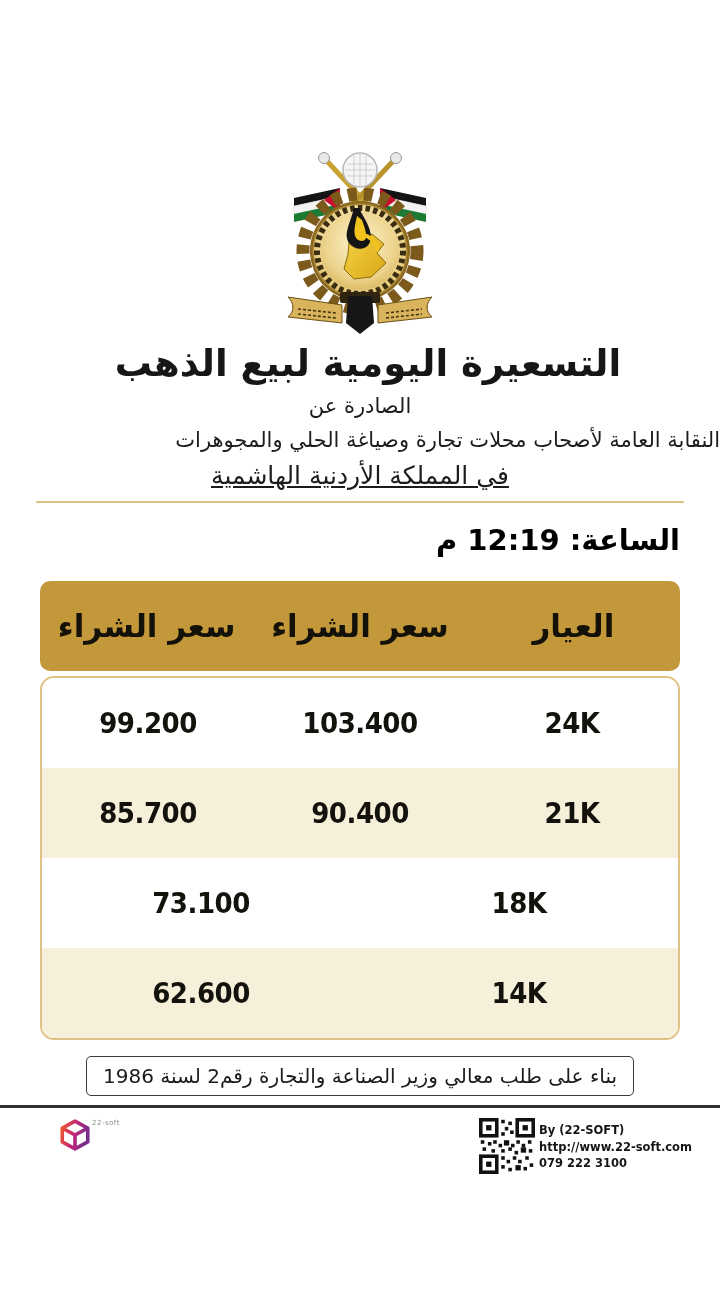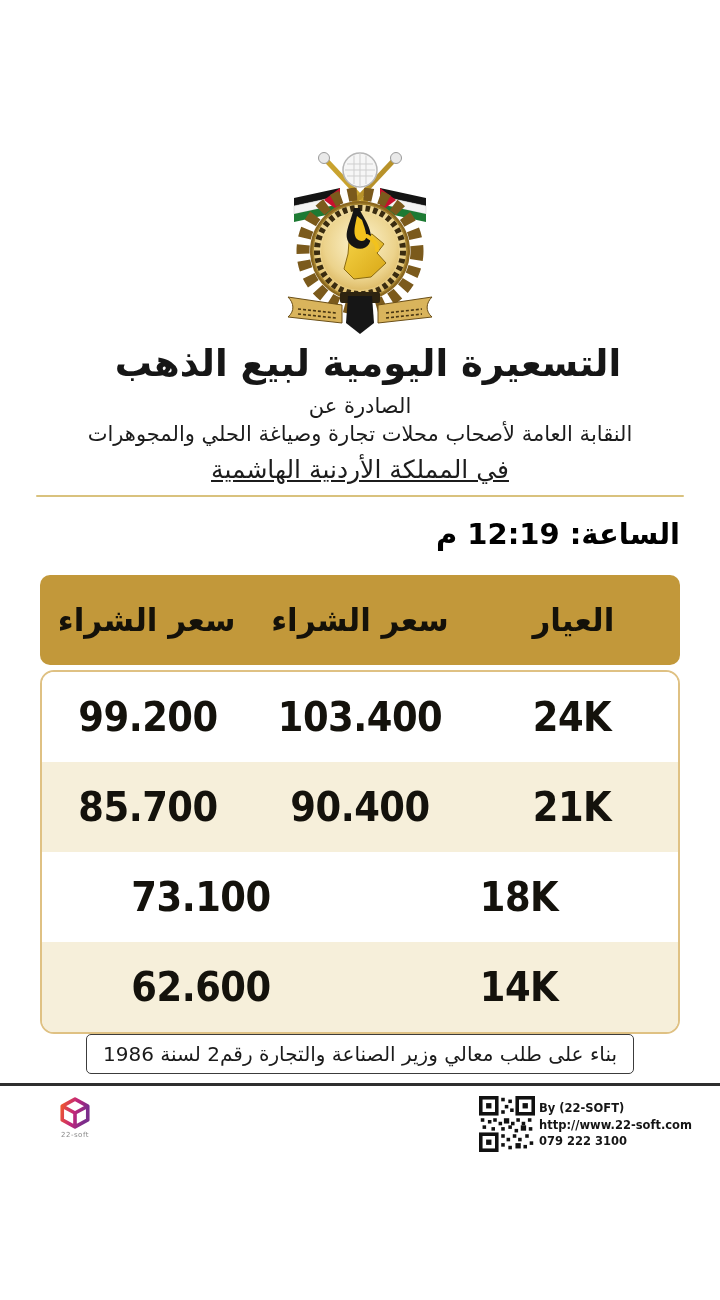--- a/index.html
+++ b/index.html
@@ -7,53 +7,53 @@
   .page {
     position:relative; width:720px; height:1300px; margin:0 auto;
     background:#ffffff; overflow:hidden; direction:rtl;
     font-family:"DejaVu Sans", sans-serif; color:#111;
   }
   
   .emblem-wrap { margin-top:146px; height:190px; display:flex; justify-content:center; }
   
   .title { margin-top:6px; text-align:center; font-size:37px; font-weight:700; color:#161616;padding-left:16px; }
   .sub1  { margin-top:9px;  text-align:center; font-size:21px; color:#1c1c1c; }
-  .sub2  { margin-top:4px;  text-align:center; font-size:21px; color:#1c1c1c; }
+  .sub2  { margin-top:10px;  font-size:21px; color:#1c1c1c; }
   .sub3  { margin-top:9px;  text-align:center; font-size:25px; color:#1c1c1c;text-decoration:underline; }
   .gold-rule { margin:11px 36px 0; height:2px; background:#d9c27e; border-radius:1px; }
   
   .dt-row { margin:20px 40px 0; display:flex; justify-content:space-between; align-items:baseline;
             font-size:29px; font-weight:700; color:#000; }
   .dt-row .grp { white-space:nowrap; }
   
   .price-table { margin:24px 40px 0; }
   .t-head {
     display:flex; align-items:center; height:90px; border-radius:10px;
     background:#c2983a; font-size:31px; font-weight:700; color:#141109;
   }
   .t-head .th { flex:1; text-align:center; }
   .t-body {
     margin-top:5px; border:2px solid #dfc183; border-radius:14px;
     overflow:hidden; background:#ffffff;
   }
   .t-row { display:flex; align-items:center; height:90px; background:#ffffff; }
   .t-row.alt { background:#f6efda; }
-  .t-row .td { flex:1; text-align:center; font-size:41px; font-weight:700; color:#14120c;
+  .t-row .td { flex:1; text-align:center; font-size:29px; font-weight:700; color:#14120c;
                font-stretch:condensed; letter-spacing:-0.5px; }
   
-  .note-wrap { margin-top:0; text-align:center; }
+  .note-wrap { margin-top:16px; text-align:center; }
   .note-box {
     display:inline-block; border:1.5px solid #3c3c3c; border-radius:5px;
     padding:7px 16px; font-size:20px; color:#1b1b1b; background:#fff;
   }
   
   .bottom-rule { margin-top:9px; height:3px; background:#2f2f2f; }
   .bottom-bar { direction:ltr; display:flex; justify-content:space-between;
                 align-items:flex-start; padding:10px 28px 0 58px; }
-  .brand { display:flex; flex-direction:column; align-items:center; }
+  .brand { display:flex; flex-direction:row; }
   .brand-caption { font-size:7px; color:#8a8a8a; margin-top:1px; letter-spacing:0.5px; }
   .credit { display:flex; align-items:flex-start; gap:4px; }
   .credit-text { font-size:11.5px; line-height:1.45; color:#151515; font-weight:700;
                  text-align:left; padding-top:4px; }
   .credit-text div { white-space:nowrap; }
 </style>
 </head>
 <body>
 
 <div class="page">

